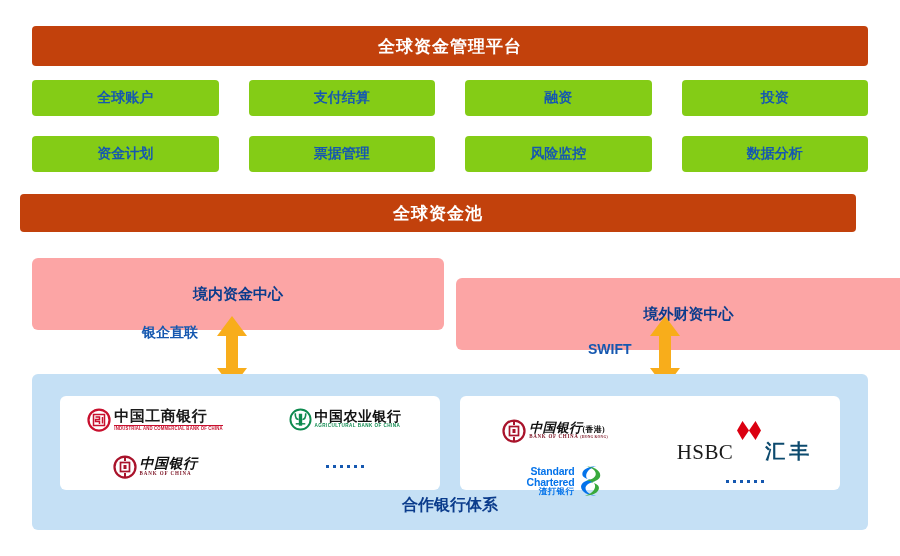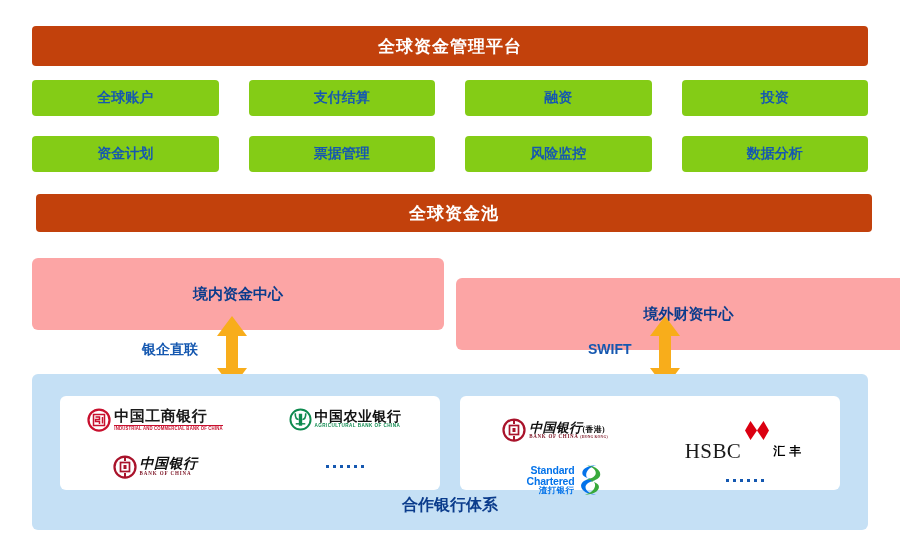--- a/index.html
+++ b/index.html
@@ -18,21 +18,21 @@
     position:absolute;
     background:#c2410c;
     border-radius:4px;
     color:#ffffff;
     font-weight:bold;
     font-size:17px;
     display:flex;align-items:center;justify-content:center;
     letter-spacing:1px;
   }
   #platform-banner{left:32px;top:26px;width:836px;height:40px;}
-  #pool-banner{left:36px;top:194px;width:836px;height:38px;}
+  #pool-banner{left:20px;top:194px;width:836px;height:38px;}
 
   
   .module-grid{
     position:absolute;left:32px;top:80px;width:836px;height:96px;
     display:grid;
     grid-template-columns:repeat(4,1fr);
     grid-template-rows:repeat(2,36px);
     column-gap:30px;row-gap:20px;
   }
   .module-card{
@@ -64,21 +64,21 @@
   #arrow-left{left:215px;}
   #arrow-right{left:648px;}
   .arrow-svg{display:block;width:34px;height:72px;}
 
   .link-label{
     position:absolute;
     color:#1558B0;
     font-weight:bold;font-size:14px;
     white-space:nowrap;
   }
-  #label-direct{left:142px;top:341px;}
+  #label-direct{left:142px;top:324px;}
   #label-swift{left:588px;top:341px;}
 
   
   #bank-system{
     position:absolute;left:32px;top:374px;width:836px;height:156px;
     background:#C5E0F5;border-radius:6px;
   }
   #bank-system-title{
     position:absolute;left:0;right:0;bottom:14px;
     text-align:center;
@@ -130,21 +130,21 @@
   .bochk .logo-en{color:#7a1020;font-weight:bold;font-size:5px;letter-spacing:.7px;font-family:"Liberation Serif",serif;}
   .bochk .hk-en{font-size:3.6px;letter-spacing:.2px;}
 
   
   .hsbc{gap:4px;}
   .hsbc .hsbc-word{
     font-family:"Liberation Serif",serif;
     font-size:21px;color:#1a1a1a;letter-spacing:.4px;margin-top:43px;
   }
   .hsbc .hsbc-cn{
-    font-size:12px;color:#000000;font-weight:bold;letter-spacing:4px;margin-top:42px;
+    font-size:20px;color:#0c4a6e;font-weight:bold;letter-spacing:4px;margin-top:42px;
   }
 
   
   .sc .sc-text{display:flex;flex-direction:column;align-items:flex-end;line-height:1.02;}
   .sc .sc-l1,.sc .sc-l2{font-size:10.5px;font-weight:bold;color:#0473EA;letter-spacing:-.2px;margin-left:20px;}
   .sc .sc-cn{font-size:8.5px;font-weight:bold;color:#0473EA;letter-spacing:.4px;}
 
   
   .dots{display:flex;gap:4px;align-items:center;}
   .dots i{width:3px;height:3px;background:#1558B0;display:block;}

